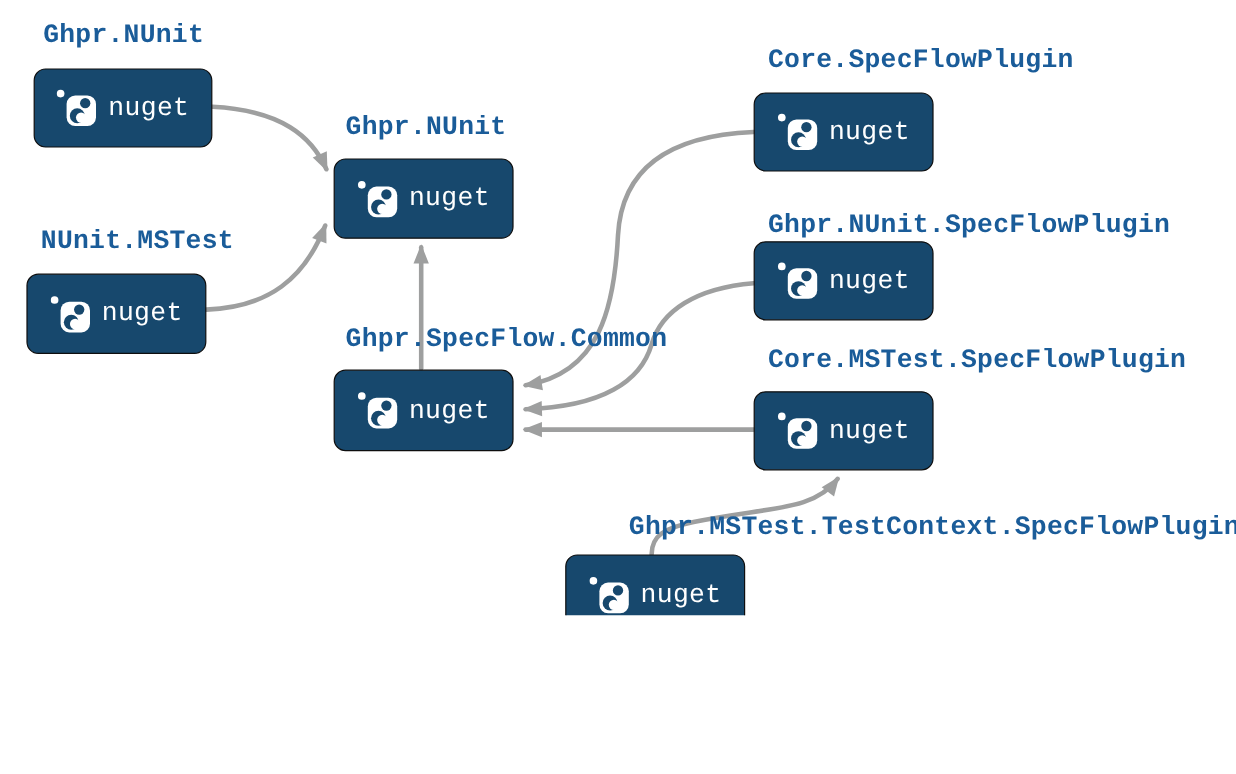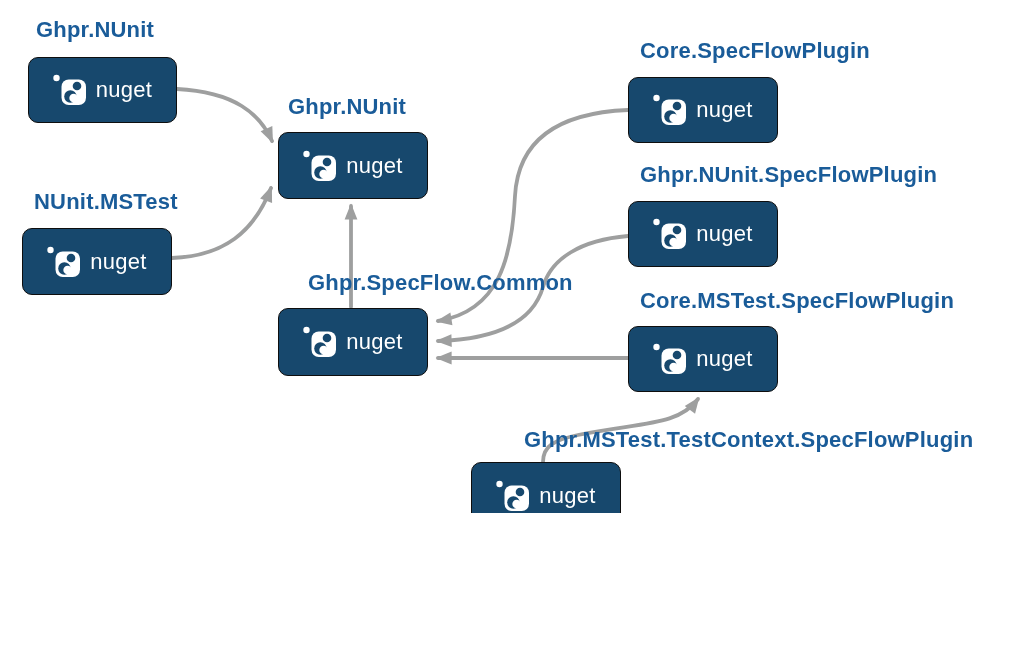--- a/index.html
+++ b/index.html
@@ -7,20 +7,21 @@
     padding: 0;
     background: #ffffff;
     font-family: "Liberation Sans", sans-serif;
   }
   #canvas {
     position: relative;
     width: 1030px;
     height: 513px;
     background: var(--bg, #ffffff);
     overflow: hidden;
+    font-family: Liberation Mono, monospace;
   }
   #edges-svg {
     position: absolute;
     left: 0; top: 0;
     width: 1030px;
     height: 645px;
     pointer-events: none;
   }
   .edge {
     stroke: var(--arrow, #9e9f9f);
@@ -120,21 +121,21 @@
       <svg class="nuget-logo" viewBox="0 0 34 32" xmlns="http://www.w3.org/2000/svg">
         <circle class="logo-solid" cx="3.5" cy="4" r="3.2"></circle>
         <rect class="logo-solid" x="8.5" y="5.5" width="24.5" height="25.5" rx="7.2"></rect>
         <circle class="logo-hole" cx="24" cy="12" r="4.3"></circle>
         <circle class="logo-hole" cx="17.4" cy="22.5" r="6.2"></circle>
         <circle class="logo-solid" cx="20.6" cy="24" r="4.3"></circle>
       </svg>
       <span class="badge-label">nuget</span>
     </div>
   </div><div class="node">
-    <div class="pkg-title" style="left: 288px; top: 270px; margin-left: 20px;">Ghpr.SpecFlow.Common</div>
+    <div class="pkg-title" style="left: 288px; top: 270px;">Ghpr.SpecFlow.Common</div>
     <div class="pkg-box" style="left: 278px; top: 308px; width: 150px; height: 68px;">
       <svg class="nuget-logo" viewBox="0 0 34 32" xmlns="http://www.w3.org/2000/svg">
         <circle class="logo-solid" cx="3.5" cy="4" r="3.2"></circle>
         <rect class="logo-solid" x="8.5" y="5.5" width="24.5" height="25.5" rx="7.2"></rect>
         <circle class="logo-hole" cx="24" cy="12" r="4.3"></circle>
         <circle class="logo-hole" cx="17.4" cy="22.5" r="6.2"></circle>
         <circle class="logo-solid" cx="20.6" cy="24" r="4.3"></circle>
       </svg>
       <span class="badge-label">nuget</span>
     </div>
@@ -144,21 +145,21 @@
       <svg class="nuget-logo" viewBox="0 0 34 32" xmlns="http://www.w3.org/2000/svg">
         <circle class="logo-solid" cx="3.5" cy="4" r="3.2"></circle>
         <rect class="logo-solid" x="8.5" y="5.5" width="24.5" height="25.5" rx="7.2"></rect>
         <circle class="logo-hole" cx="24" cy="12" r="4.3"></circle>
         <circle class="logo-hole" cx="17.4" cy="22.5" r="6.2"></circle>
         <circle class="logo-solid" cx="20.6" cy="24" r="4.3"></circle>
       </svg>
       <span class="badge-label">nuget</span>
     </div>
   </div><div class="node">
-    <div class="pkg-title" style="left: 640px; top: 162px; text-align: center;">Ghpr.NUnit.SpecFlowPlugin</div>
+    <div class="pkg-title" style="left: 640px; top: 175px; text-align: center;">Ghpr.NUnit.SpecFlowPlugin</div>
     <div class="pkg-box" style="left: 628px; top: 201px; width: 150px; height: 66px;">
       <svg class="nuget-logo" viewBox="0 0 34 32" xmlns="http://www.w3.org/2000/svg">
         <circle class="logo-solid" cx="3.5" cy="4" r="3.2"></circle>
         <rect class="logo-solid" x="8.5" y="5.5" width="24.5" height="25.5" rx="7.2"></rect>
         <circle class="logo-hole" cx="24" cy="12" r="4.3"></circle>
         <circle class="logo-hole" cx="17.4" cy="22.5" r="6.2"></circle>
         <circle class="logo-solid" cx="20.6" cy="24" r="4.3"></circle>
       </svg>
       <span class="badge-label">nuget</span>
     </div>

